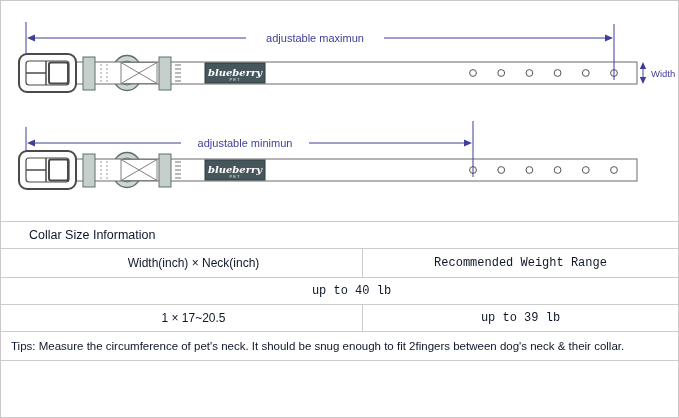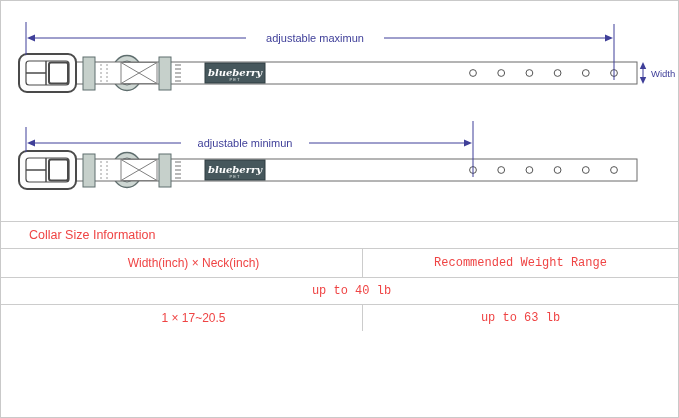--- a/index.html
+++ b/index.html
@@ -4,21 +4,21 @@
 <style>
   html,body { margin:0; padding:0; background:#ffffff; }
   .page {
     position:relative; width:679px; height:418px; box-sizing:border-box;
     border:1px solid #c9c9c9; background:#ffffff; overflow:hidden;
     font-family:"Liberation Sans", sans-serif;
   }
   svg.diagram { position:absolute; top:0; left:0; display:block; }
 
   
-  .size-table { position:absolute; left:0; top:220px; width:677px; color:#ef4444; }
+  .size-table { position:absolute; left:0; top:220px; width:677px; color:#0f172a; }
   .t-row { display:flex; border-top:1px solid #cccccc; box-sizing:border-box; align-items:stretch;padding-left:24px; }
   .t-title { height:27px; align-items:center; padding-left:28px; font-size:12.5px; }
   .t-head { height:29px; font-size:12px; }
   .t-data { height:27px; font-size:12px; }
   .t-tips { height:30px; border-bottom:1px solid #cccccc; align-items:center; padding-left:10px; font-size:11.5px; }
   .cell-l {
     width:338px; box-sizing:border-box; border-right:1px solid #cccccc;
     display:flex; align-items:center; justify-content:center;
   }
   .cell-r { flex:1; display:flex; align-items:center; justify-content:center;font-family:Liberation Mono, monospace; }
@@ -112,17 +112,20 @@
     </div>
     <div class="t-row t-head">
       <div class="cell-l">Width(inch)  ×  Neck(inch)</div>
       <div class="cell-r">Recommended Weight Range</div>
     </div>
     <div class="t-row t-data">
       <div class="cell-r">up to 40 lb</div>
     </div>
     <div class="t-row t-data">
       <div class="cell-l">1 × 17~20.5</div>
-      <div class="cell-r">up to 63 lb</div>
+      <div class="cell-r">up to 39 lb</div>
+    </div>
+    <div class="t-row t-tips">
+      <span>Tips: Measure the circumference of pet's neck. It should be snug enough to fit 2fingers between dog's neck &amp; their collar.</span>
     </div>
   </div>
 
 </div>
 
 </body></html>

